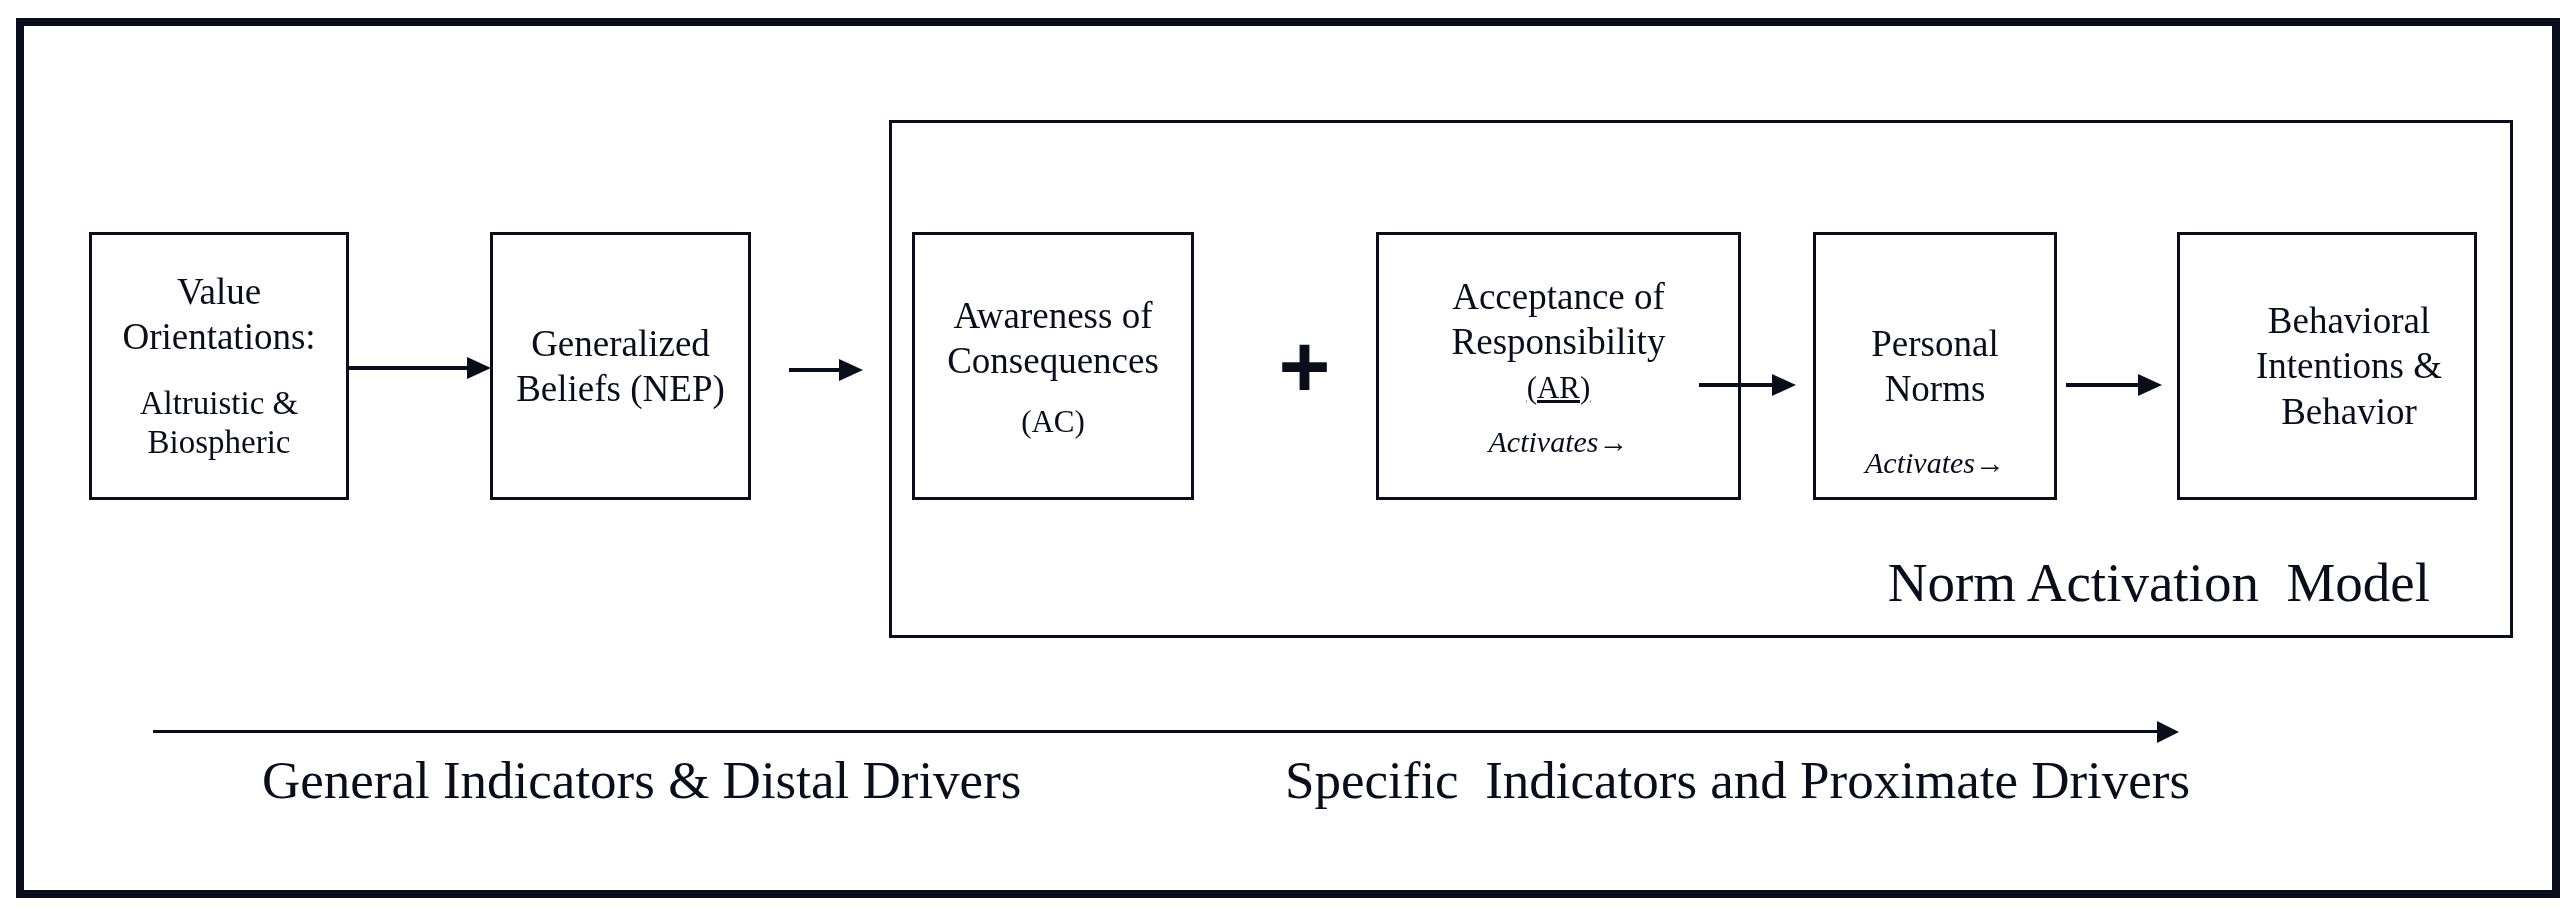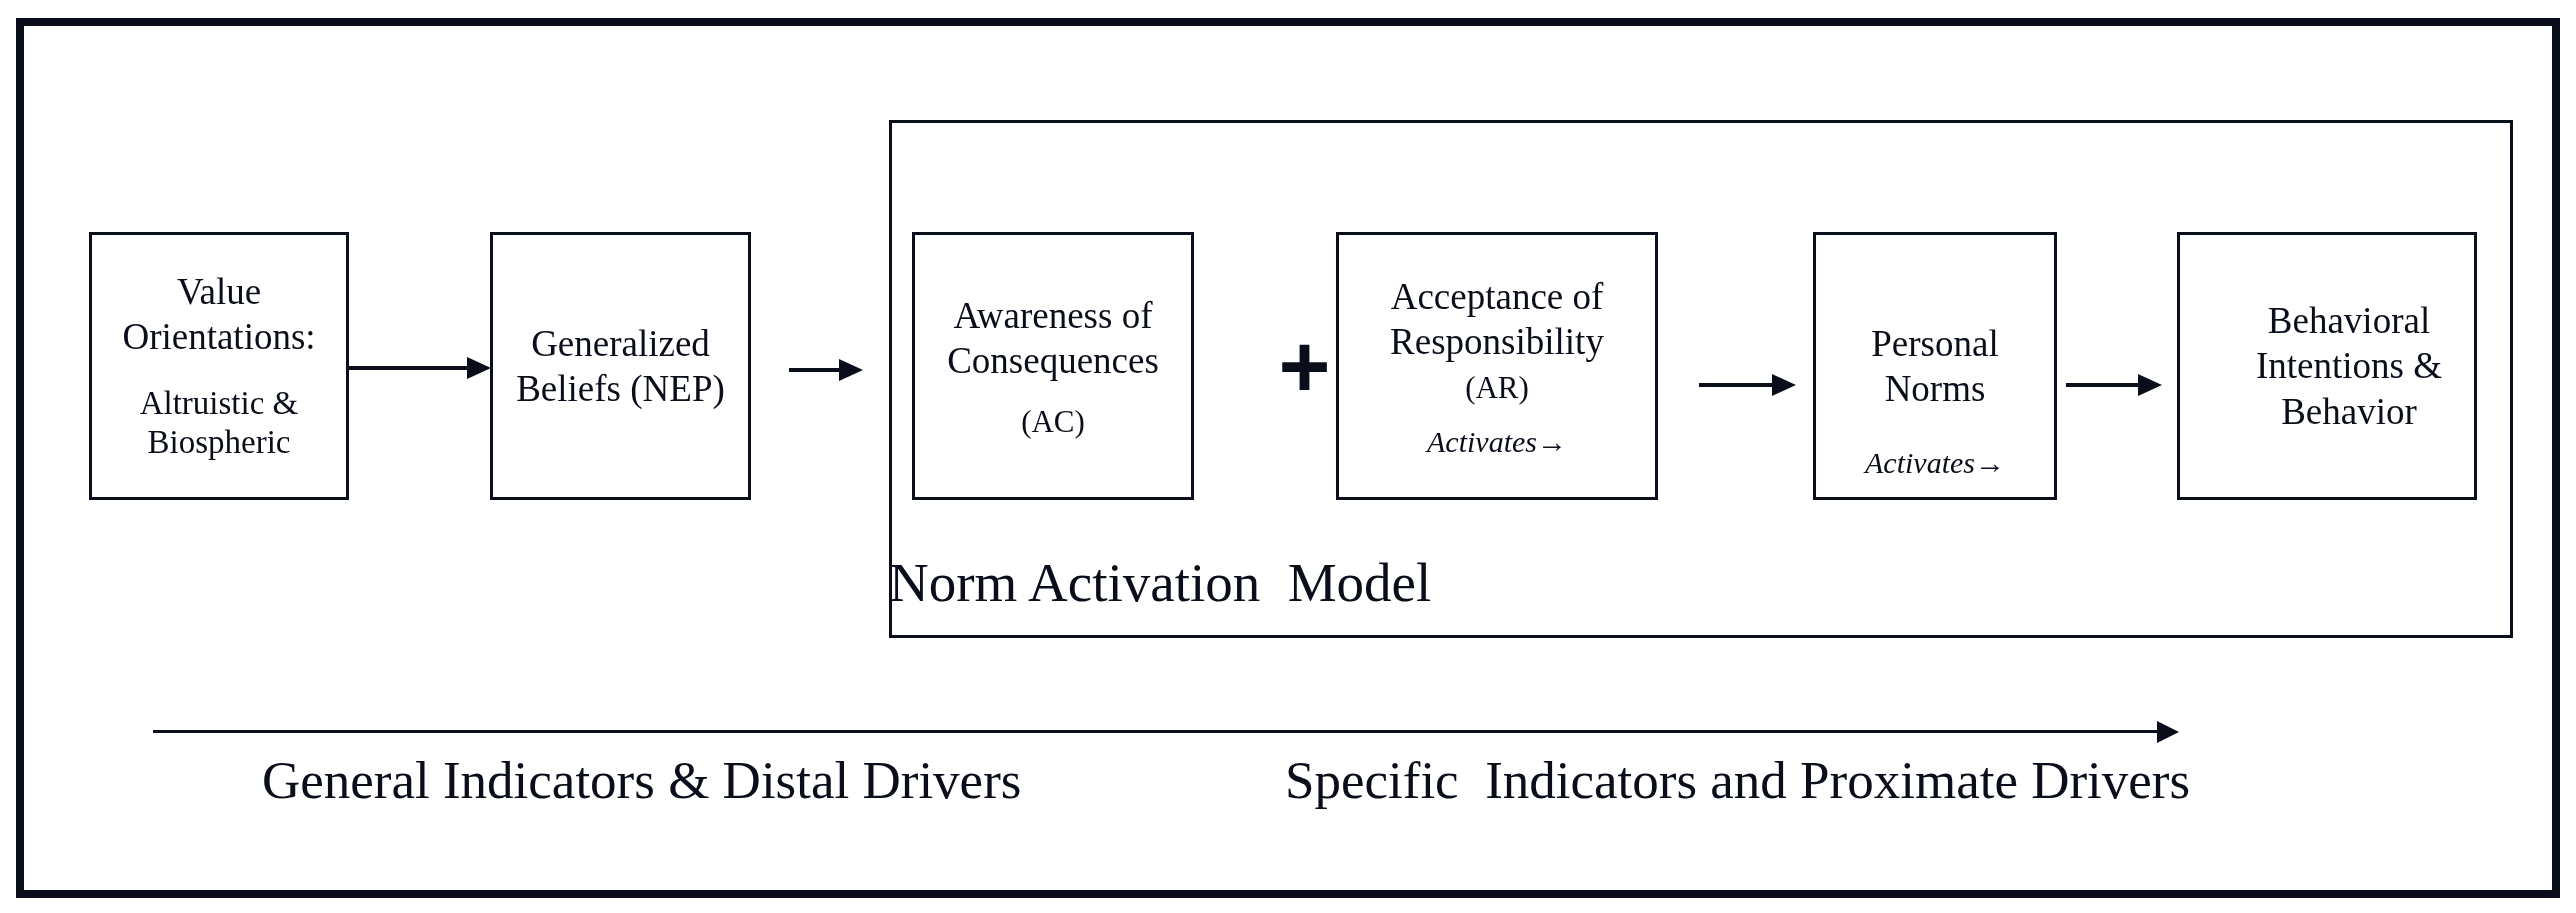--- a/index.html
+++ b/index.html
@@ -29,60 +29,60 @@
     width:1624px;height:518px;
     border:3.6px solid var(--ink);
     box-sizing:border-box;
   }
   .nam-label{
     position:absolute;
     left:889px;top:553px;
     width:1624px;
     box-sizing:border-box;
     padding-right:83px;
-    text-align:left;
+    text-align:right;
     font-size:55px;
     line-height:1.1;
     white-space:pre;
   }
   .box{
     position:absolute;
     top:232px;height:268px;
     border:3.6px solid var(--ink);
     box-sizing:border-box;
     background:var(--bg);
     display:flex;
     flex-direction:column;
     align-items:center;
     justify-content:center;
     text-align:center;
   }
   #box-value{left:89px;width:260px;}
   #box-beliefs{left:490px;width:261px;}
   #box-ac{left:912px;width:282px;}
-  #box-ar{left:1336px;width:322px;}
+  #box-ar{left:1376px;width:365px;}
   #box-pn{left:1813px;width:244px;}
   #box-bh{left:2177px;width:300px;padding-left:44px;}
   .box .title{
     font-size:37px;
     line-height:1.22;
     padding:0 4.8px;
   }
   .box .subtitle{
     font-size:33px;
     line-height:1.2;
     padding:0 4.8px;
     margin-top:24px;
   }
   .box .abbr{
     font-size:31px;
     line-height:1.1;
     margin-top:22.6px;
   }
-  #box-ar .abbr{margin-top:6px;}
+  #box-ar .abbr{margin-top:6px;text-decoration:underline;}
   .activates{
     font-size:30px;
     font-style:italic;
     line-height:1.1;
   }
   #box-ar .activates{margin-top:20px;}
   .activates-bottom{
     position:absolute;
     left:0;right:0;bottom:18px;
     text-align:center;

